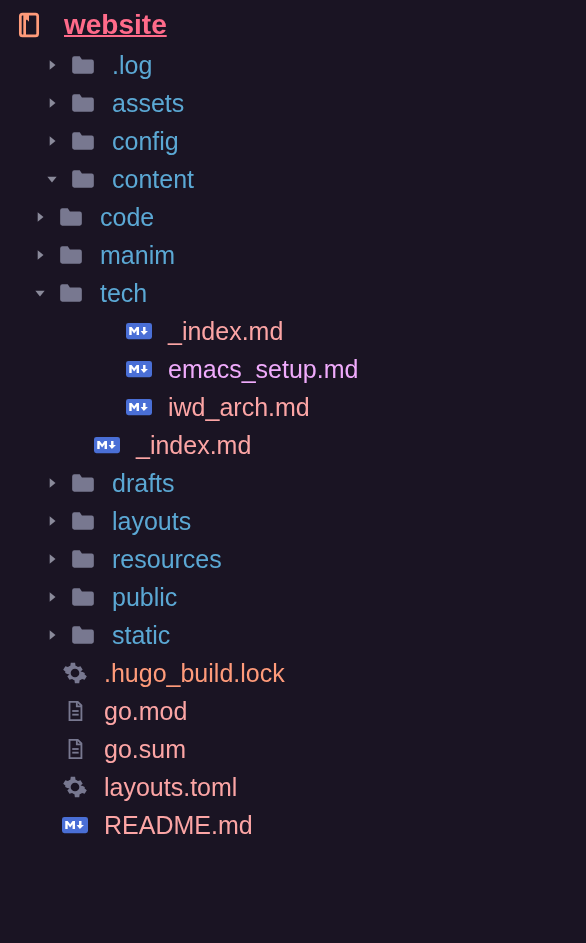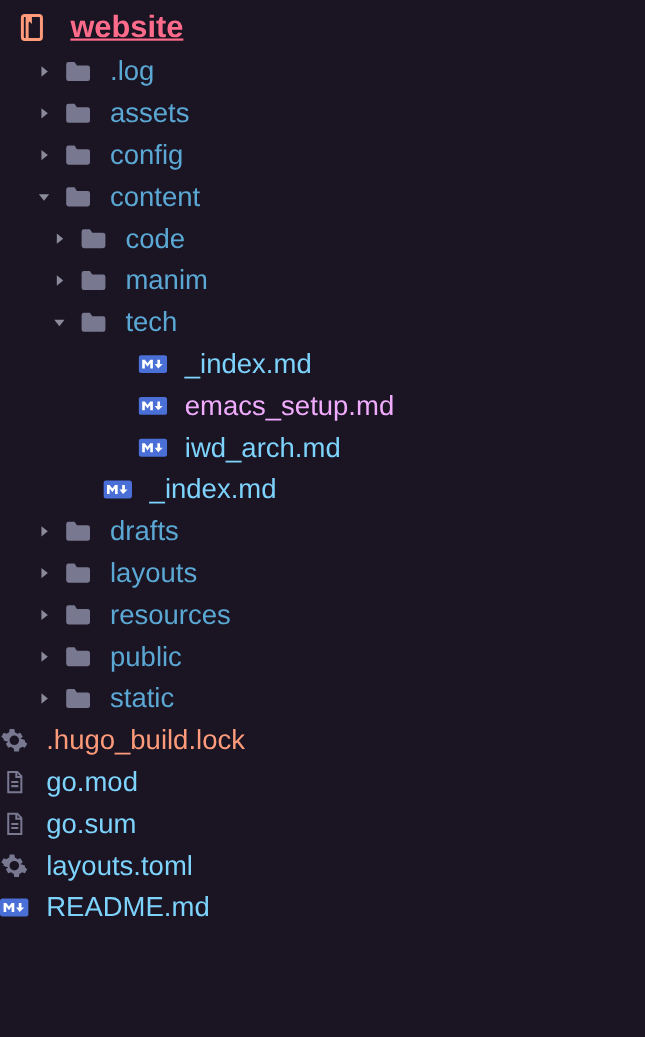--- a/index.html
+++ b/index.html
@@ -50,26 +50,26 @@
     }
     .root-label {
       font-weight: 700;
       font-size: 28px;
       color: #ff6b8a;
       text-decoration: underline;
       text-decoration-thickness: 2px;
       margin-left: 6px;
     }
     .folder-name { color: #5ba8d4; }
-    .file-name { color: #7dd3fc; }
+    .file-name { color: #fca5a5; }
     .file-special { color: #ff9b7a; }
     .file-highlight { color: #f0abfc; }
-    .d0 { padding-left: 30px; }
-    .d1 { padding-left: 44px; }
-    .d0-file { }
+    .d0 { padding-left: 42px; }
+    .d1 { padding-left: 30px; }
+    .d0-file { padding-left: 62px; }
     .d1-file { padding-left: 94px; }
     .d2-file { padding-left: 126px; }
     .folder-icon { fill: #787890; }
     .gear-icon { fill: #787890; }
     .doc-icon { fill: none; stroke: #787890; stroke-width: 2; }
     .md-icon { fill: #4a6fd6; }
     .book-icon { fill: none; stroke: #ff9b7a; stroke-width: 2.5; }
   </style>
 </head>
 <body>

